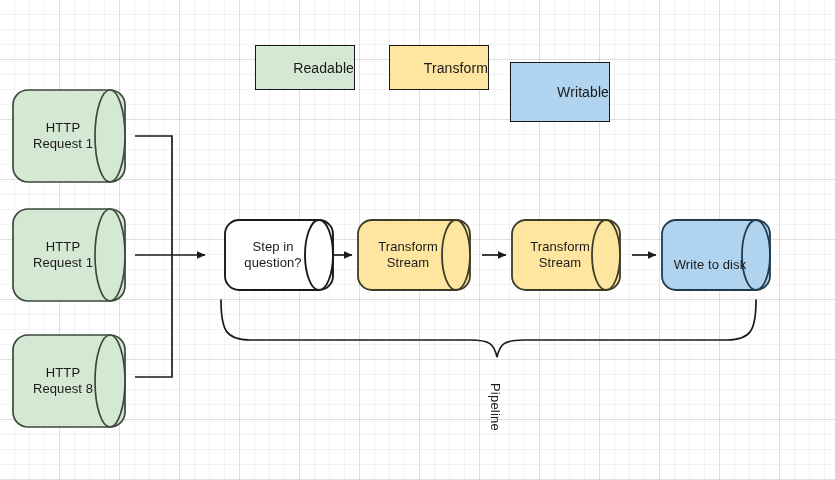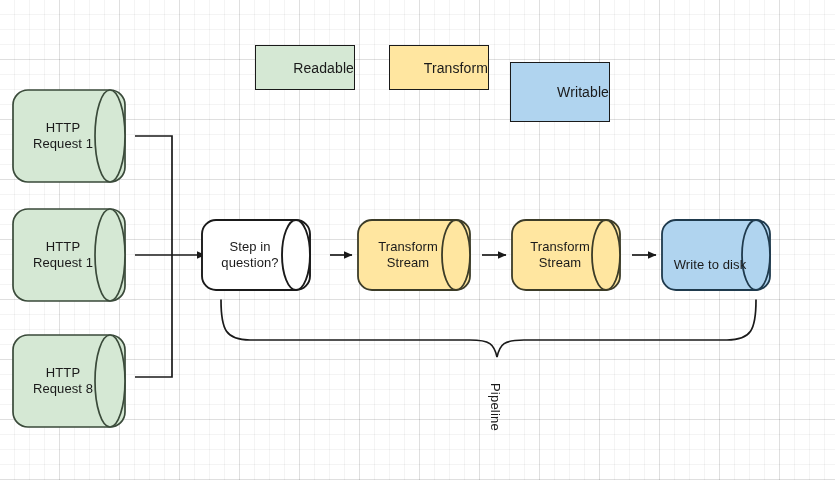--- a/index.html
+++ b/index.html
@@ -151,21 +151,21 @@
       <path d="M0,15 C0,6.7 6.7,0 15,0 L97,0 C105.3,0 112,6.7 112,15
                L112,77 C112,85.3 105.3,92 97,92 L15,92 C6.7,92 0,85.3 0,77 Z" fill="#d5e8d4" stroke="#3a4a3a" stroke-width="1.7"></path>
       <ellipse cx="97" cy="46" rx="15" ry="46" fill="#d5e8d4" stroke="#3a4a3a" stroke-width="1.7"></ellipse>
     </svg>
     <div class="shape-label" style="width:100px; height:92px;">
       <span>HTTP</span>
       <span>Request 8</span>
     </div>
   </div>
 
-  <div class="shape" style="left:202px; top:220px; width:118px; height:70px;">
+  <div class="shape" style="left:225px; top:220px; width:118px; height:70px;">
     <svg width="118" height="70" viewBox="0 0 118 70">
       <path d="M0,14 C0,6.3 6.3,0 14,0 L94,0 C101.7,0 108,6.3 108,14
                L108,56 C108,63.7 101.7,70 94,70 L14,70 C6.3,70 0,63.7 0,56 Z" fill="#ffffff" stroke="#1a1a1a" stroke-width="1.9"></path>
       <ellipse cx="94" cy="35" rx="14" ry="35" fill="#ffffff" stroke="#1a1a1a" stroke-width="1.9"></ellipse>
     </svg>
     <div class="shape-label" style="width:96px; height:70px;">
       <span>Step in</span>
       <span>question?</span>
     </div>
   </div>

